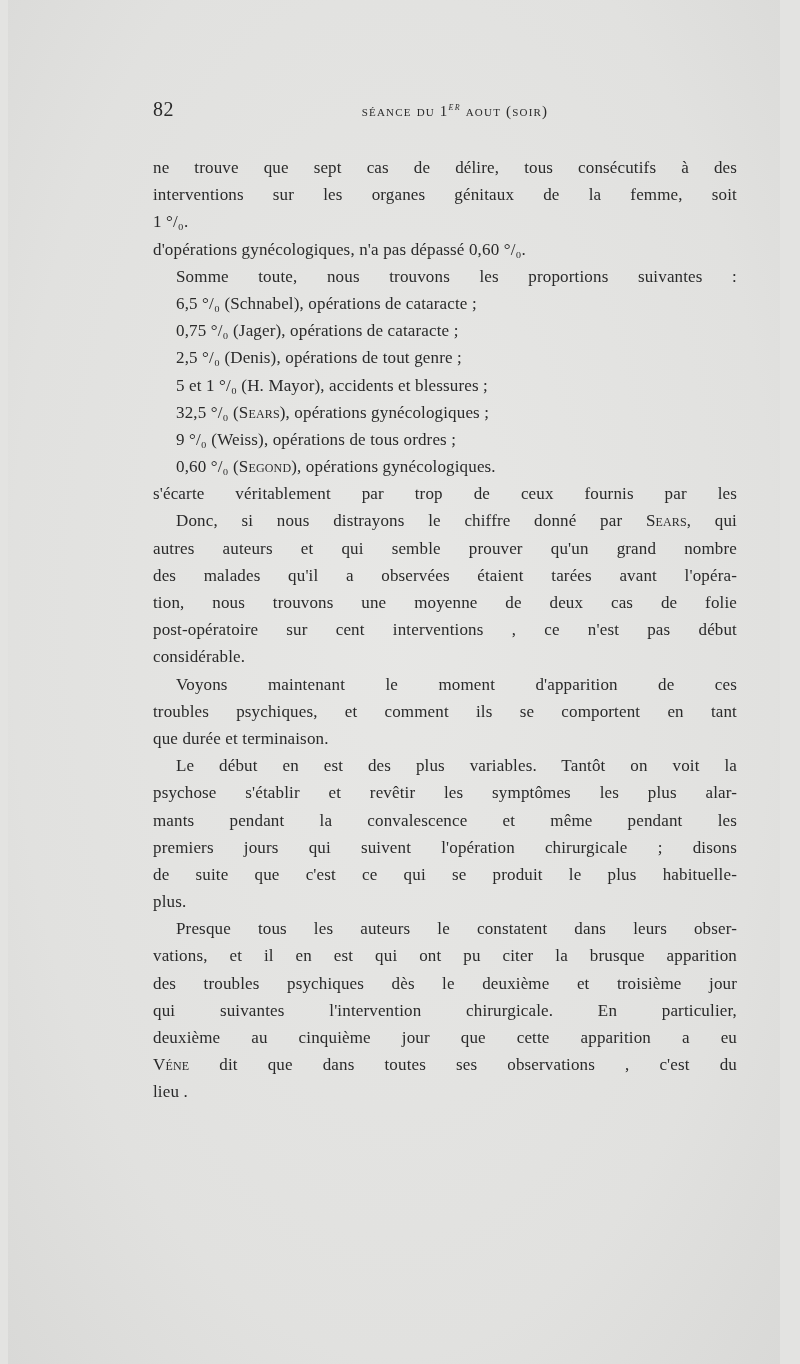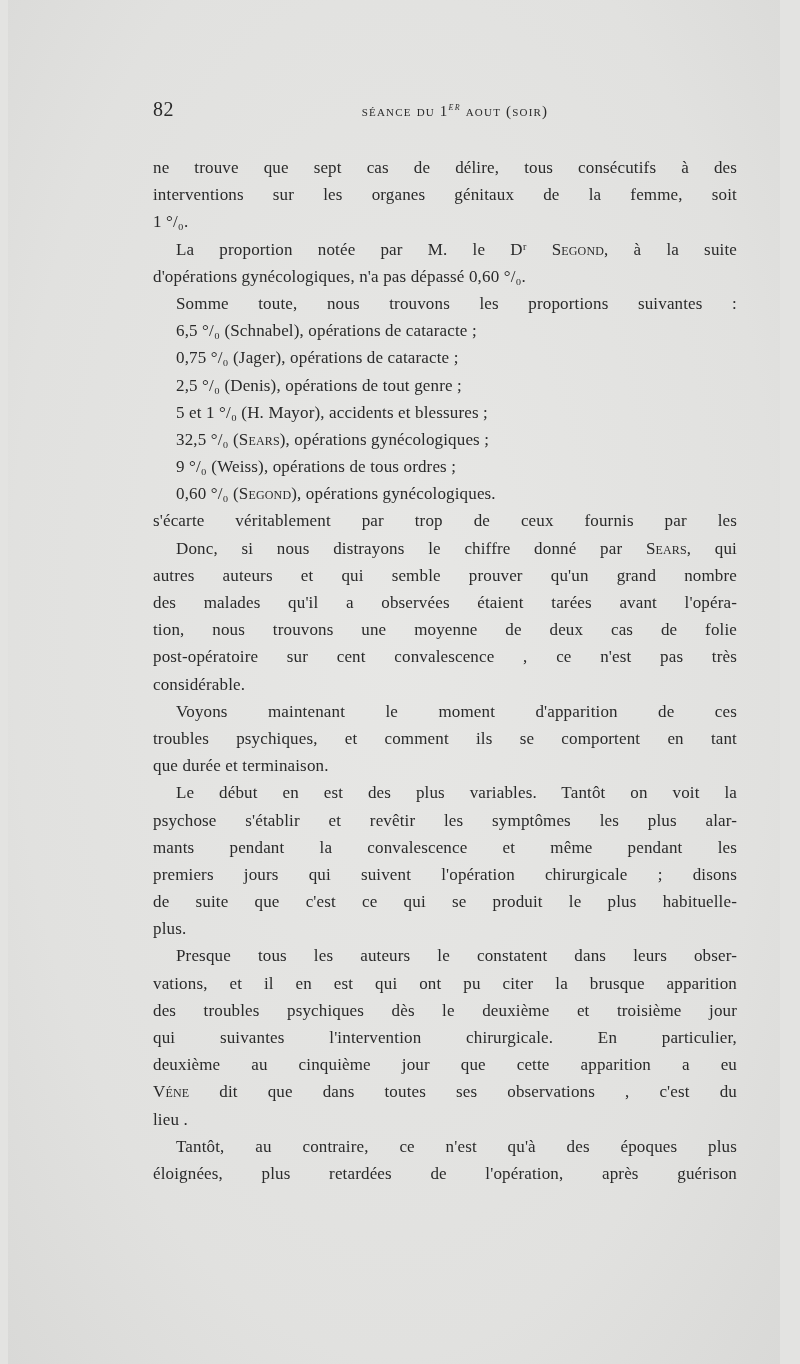--- a/index.html
+++ b/index.html
@@ -52,42 +52,41 @@
     <div class="running-title"><span>SÉANCE DU 1</span><sup>er</sup><span> AOUT (SOIR)</span></div>
   </div>
 
   <div class="body-text" id="body-text">
       <div>
         <span class="line">ne trouve que sept cas de délire, tous consécutifs à des</span>
         <span class="line">interventions sur les organes génitaux de la femme, soit</span>
         <span class="line last">1 °/₀.</span>
       </div>
       <div>
-        <span class="line indent">La proportion notée par M. le Dʳ <span class="sc">Segond</span>, à la suite</span>
         <span class="line last">d'opérations gynécologiques, n'a pas dépassé 0,60 °/₀.</span>
       </div>
       <div>
         <span class="line indent">Somme toute, nous trouvons les proportions suivantes :</span>
       </div>
       <div>
         <span class="line list-line">6,5 °/₀ (Schnabel), opérations de cataracte ;</span>
         <span class="line list-line">0,75 °/₀ (Jager), opérations de cataracte ;</span>
         <span class="line list-line">2,5 °/₀ (Denis), opérations de tout genre ;</span>
         <span class="line list-line">5 et 1 °/₀ (H. Mayor), accidents et blessures ;</span>
         <span class="line list-line">32,5 °/₀ (<span class="sc">Sears</span>), opérations gynécologiques ;</span>
         <span class="line list-line">9 °/₀ (Weiss), opérations de tous ordres ;</span>
         <span class="line list-line">0,60 °/₀ (<span class="sc">Segond</span>), opérations gynécologiques.</span>
       </div>
       <div>
         <span class="line">s'écarte véritablement par trop de ceux fournis par les</span>
         <span class="line indent">Donc, si nous distrayons le chiffre donné par <span class="sc">Sears</span>, qui</span>
         <span class="line">autres auteurs et qui semble prouver qu'un grand nombre</span>
         <span class="line">des malades qu'il a observées étaient tarées avant l'opéra-</span>
         <span class="line">tion, nous trouvons une moyenne de deux cas de folie</span>
-        <span class="line">post-opératoire sur cent convalescence , ce n'est pas très</span>
+        <span class="line">post-opératoire sur cent interventions , ce n'est pas début</span>
         <span class="line last">considérable.</span>
       </div>
       <div>
         <span class="line indent">Voyons maintenant le moment d'apparition de ces</span>
         <span class="line">troubles psychiques, et comment ils se comportent en tant</span>
         <span class="line last">que durée et terminaison.</span>
       </div>
       <div>
         <span class="line indent">Le début en est des plus variables. Tantôt on voit la</span>
         <span class="line">psychose s'établir et revêtir les symptômes les plus alar-</span>
@@ -98,18 +97,14 @@
       </div>
       <div>
         <span class="line indent">Presque tous les auteurs le constatent dans leurs obser-</span>
         <span class="line">vations, et il en est qui ont pu citer la brusque apparition</span>
         <span class="line">des troubles psychiques dès le deuxième et troisième jour</span>
         <span class="line">qui suivantes l'intervention chirurgicale. En particulier,</span>
         <span class="line">deuxième au cinquième jour que cette apparition a eu</span>
         <span class="line"><span class="sc">Véne</span> dit que dans toutes ses observations , c'est du</span>
         <span class="line last">lieu .</span>
       </div>
-      <div>
-        <span class="line indent">Tantôt, au contraire, ce n'est qu'à des époques plus</span>
-        <span class="line">éloignées, plus retardées de l'opération, après guérison</span>
-      </div>
     </div>
 </div>
 
 </body></html>

